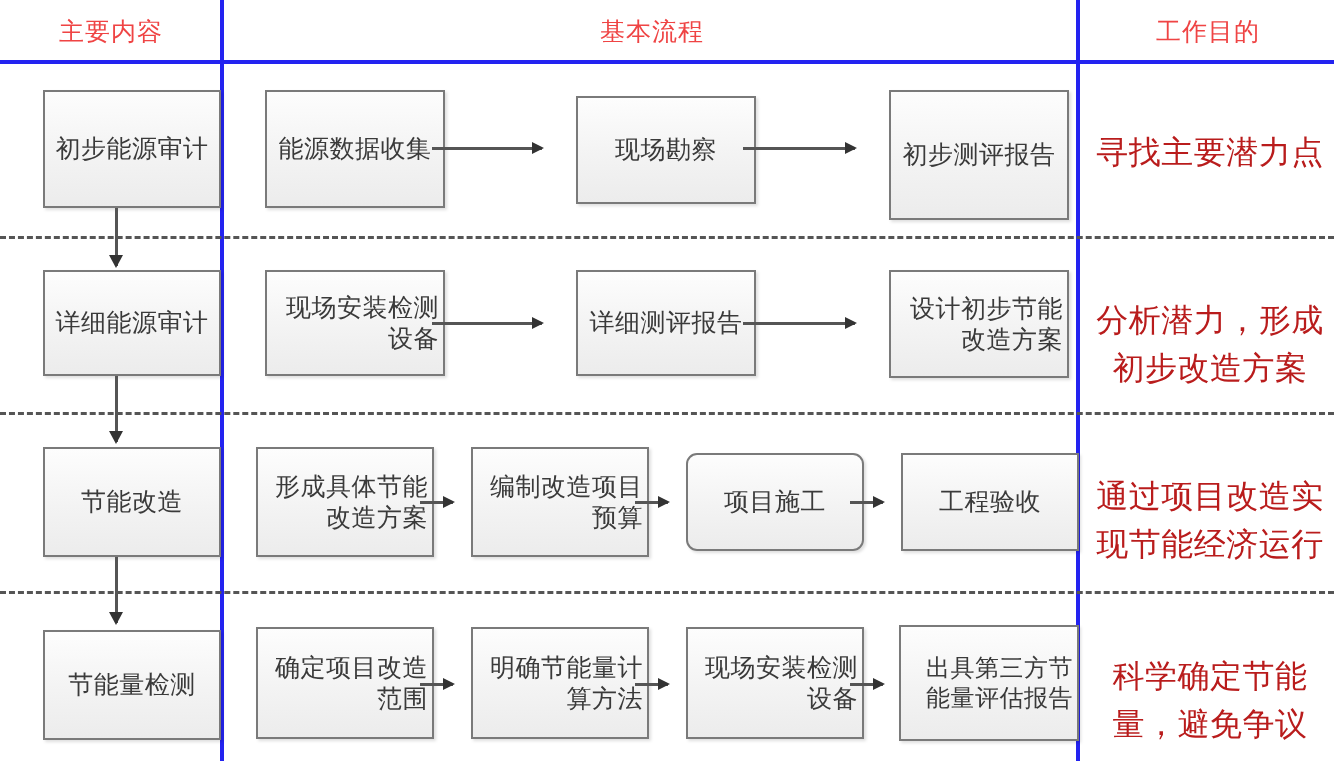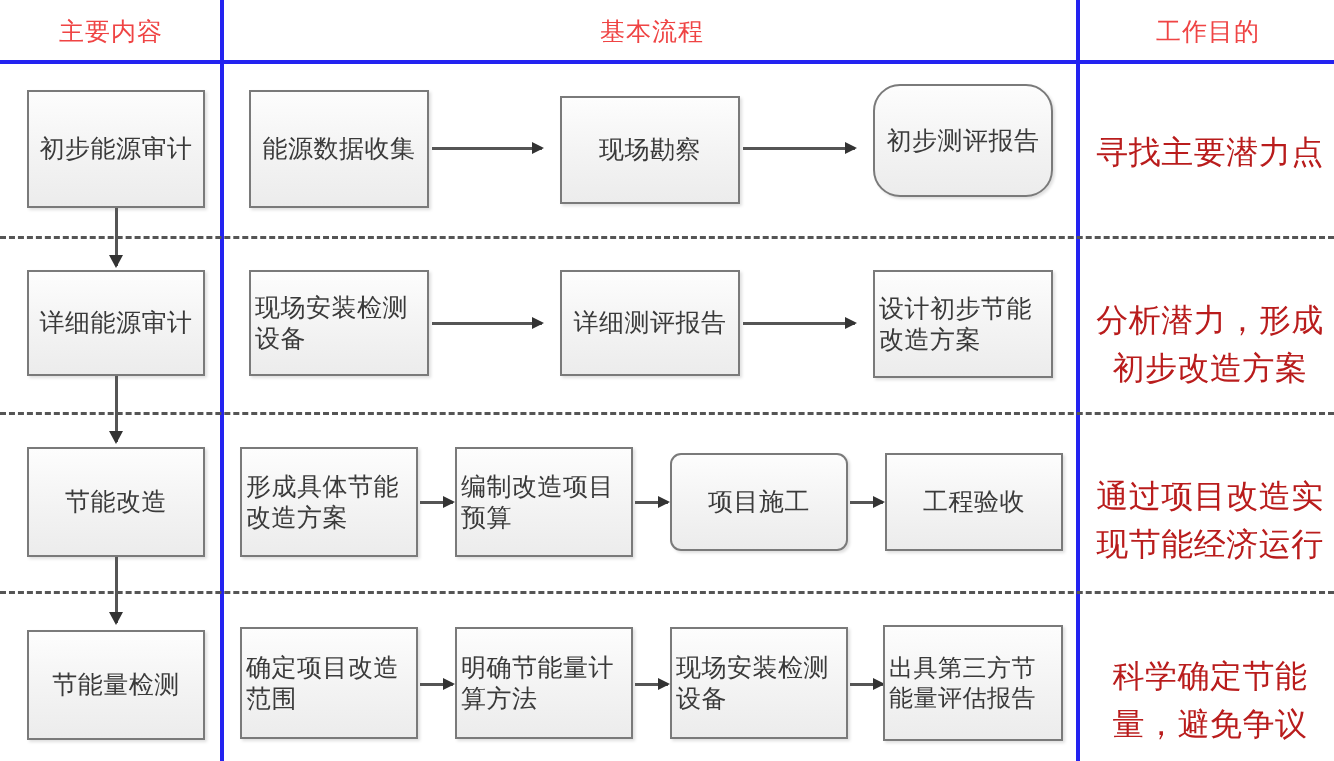--- a/index.html
+++ b/index.html
@@ -61,26 +61,27 @@
   
   .box {
     position: absolute;
     box-sizing: border-box;
     border: 2px solid #7a7a7a;
     background: linear-gradient(180deg, #fdfdfd 0%, #f3f3f3 55%, #ececec 100%);
     box-shadow: 2px 2px 3px rgba(0,0,0,0.13);
     display: flex;
     align-items: center;
     justify-content: center;
-    text-align: left;
+    text-align: right;
     font-size: 25px;
     line-height: 1.26;
     color: #3a3a3a;
     padding: 14px 4px;
     letter-spacing: 0.5px;
+    margin-left: 16px;
   }
   .box span { display: block; }
 
   
   .purpose {
     position: absolute;
     left: 1086px;
     width: 248px;
     text-align: center;
     font-size: 32px;
@@ -143,21 +144,21 @@
   <div class="box" style="left:249px; top:90px;  width:180px; height:118px;">
     <span>能源数据收集</span>
   </div>
   <div class="harrow" style="left:432px; top:147px; width:110px;"></div>
 
   <div class="box" style="left:560px; top:96px;  width:180px; height:108px;">
     <span>现场勘察</span>
   </div>
   <div class="harrow" style="left:743px; top:147px; width:112px;"></div>
 
-  <div class="box" style="left:873px; top:84px;  width:180px; height:113px;border-radius:27px;">
+  <div class="box" style="left:873px; top:90px;  width:180px; height:130px;">
     <span>初步测评报告</span>
   </div>
 
   <div class="purpose" style="top:128px;">寻找主要潜力点</div>
 
   <div class="varrow" style="left:115px; top:208px; height:58px;"></div>
 
   <div class="box" style="left:27px;  top:270px; width:178px; height:106px;">
     <span>详细能源审计</span>
   </div>

